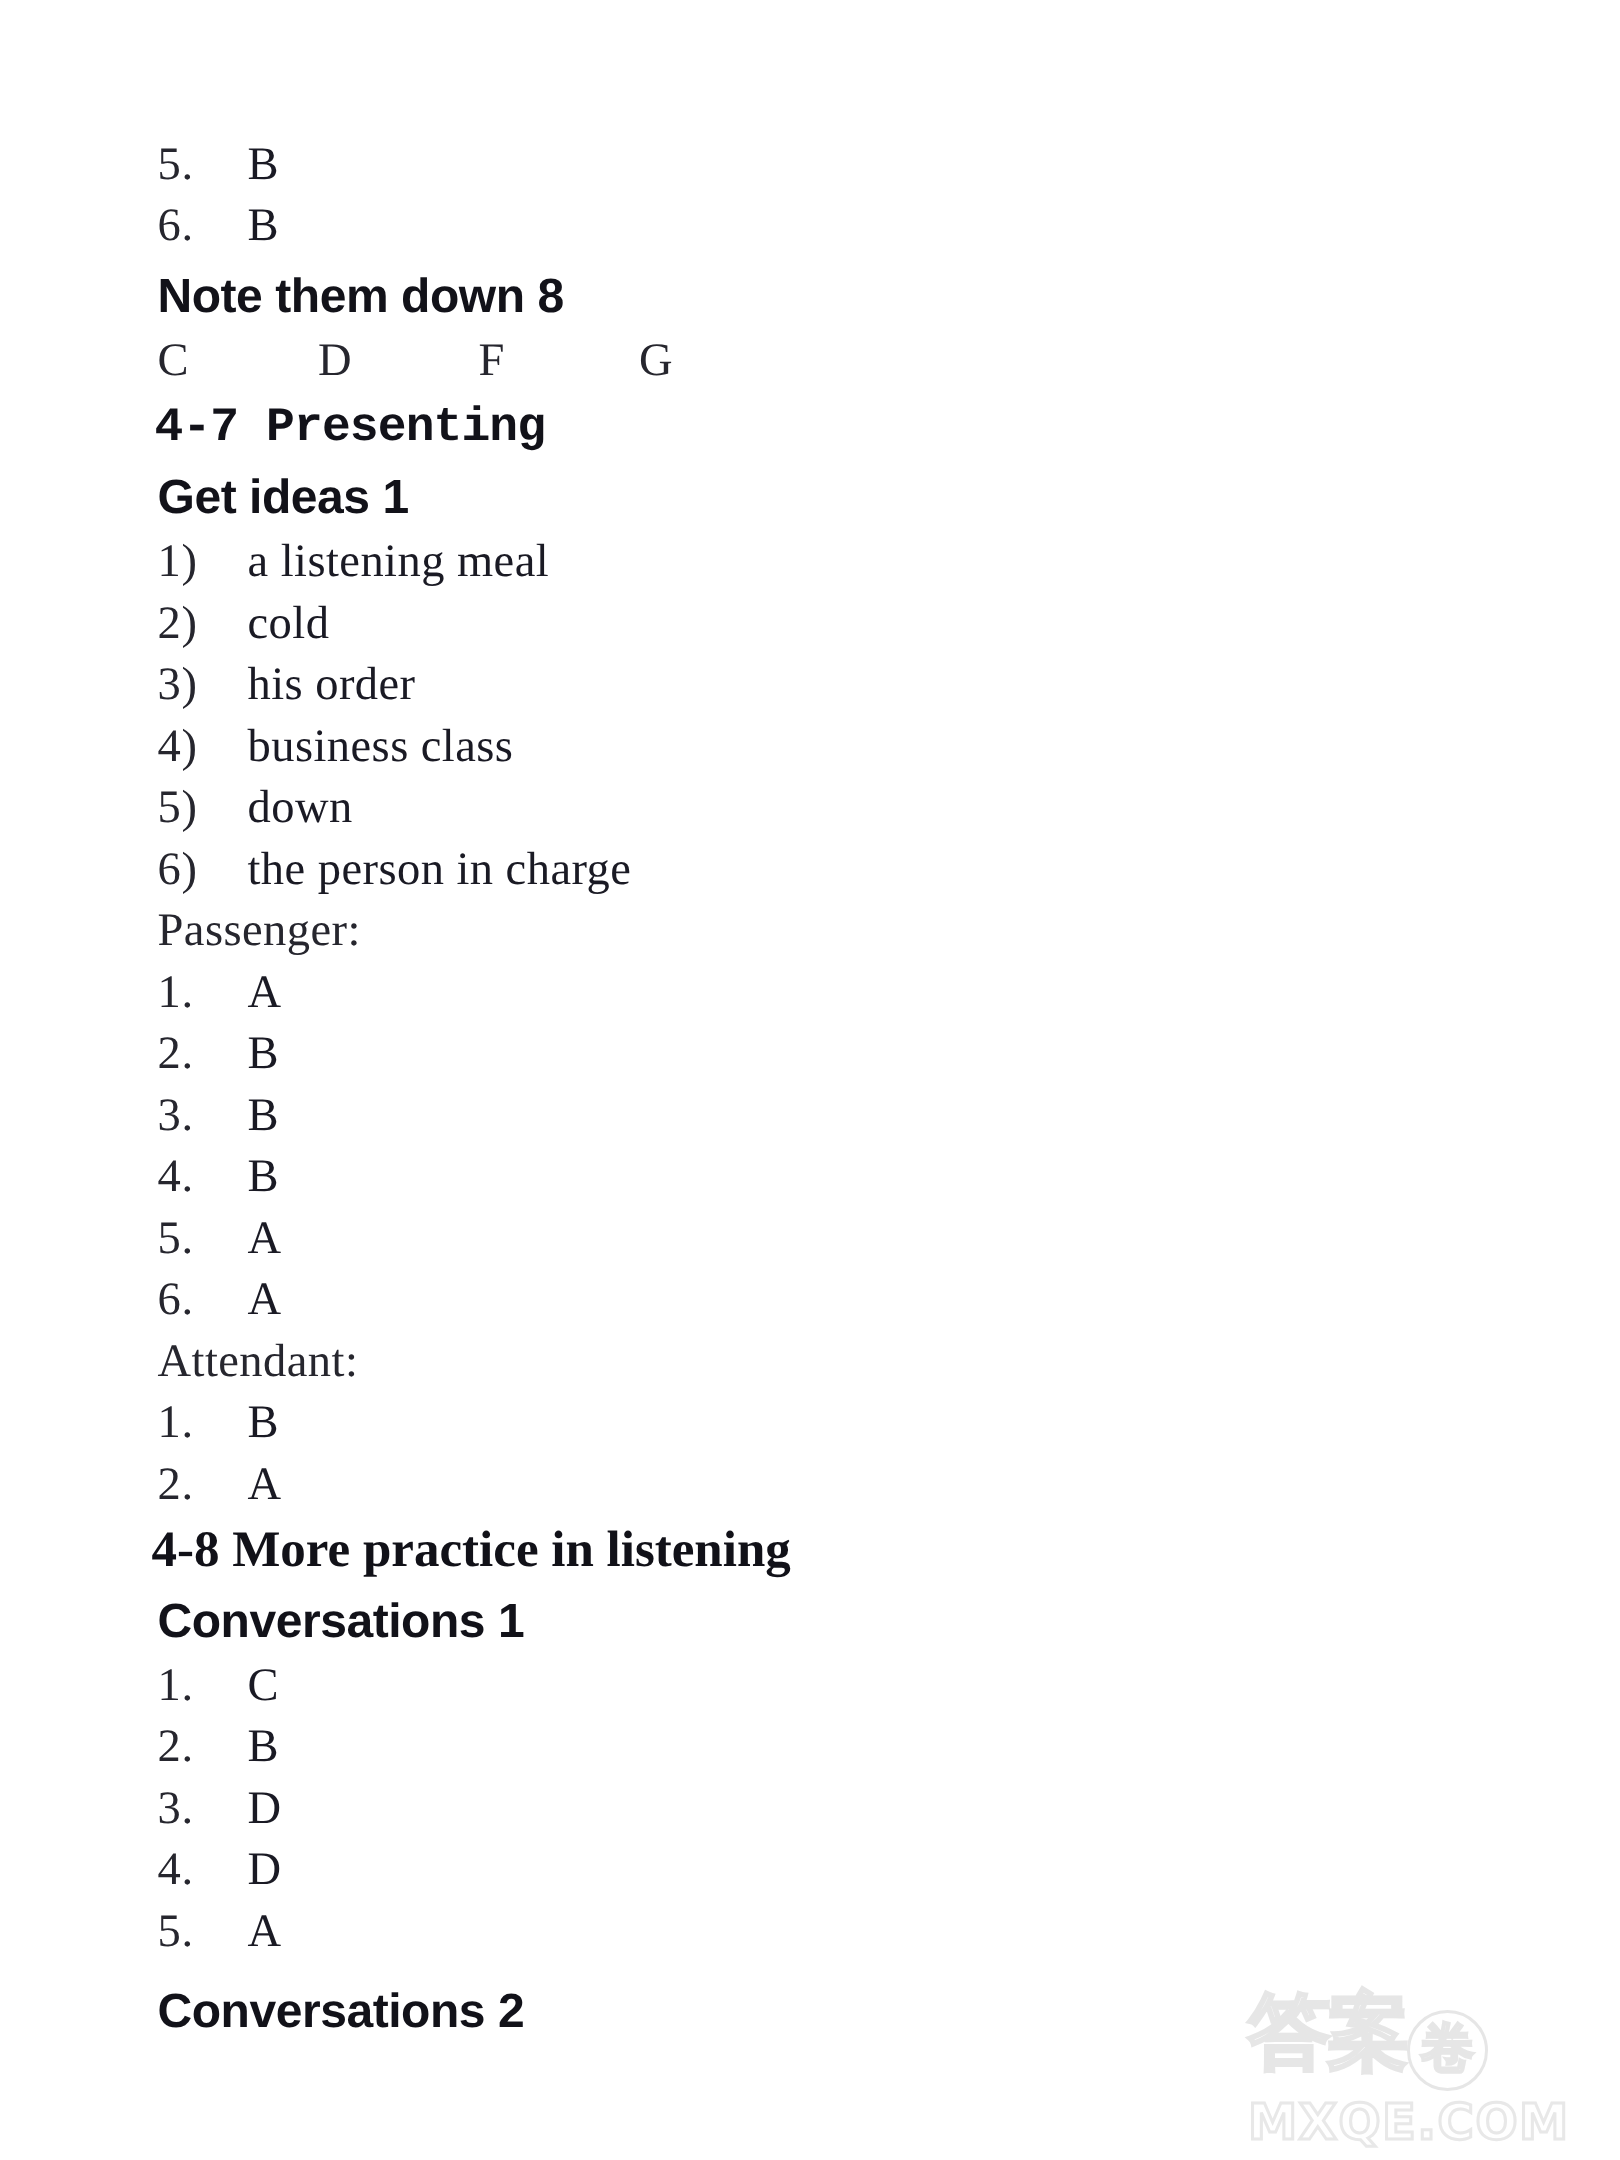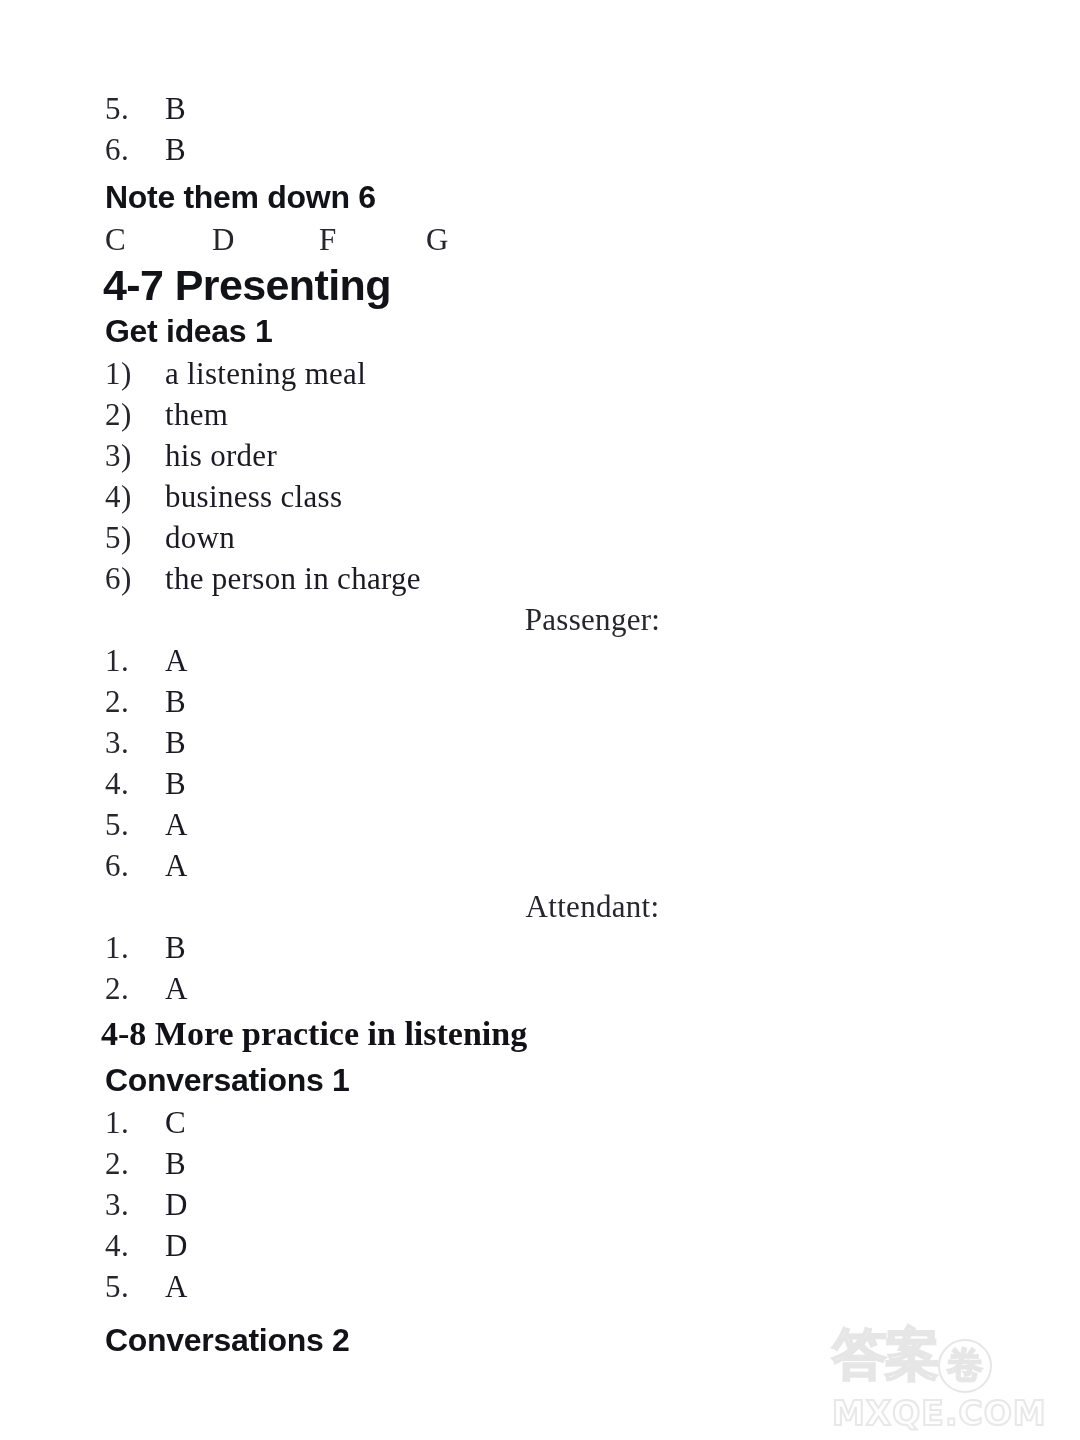--- a/index.html
+++ b/index.html
@@ -54,29 +54,28 @@
     letter-spacing: .3px;
   }
 
   .plain {
     padding-left: 105px;
     font-family: "Liberation Serif", serif;
     font-size: 31px;
     line-height: 41px;
     color: #26262e;
     letter-spacing: .3px;
-    text-align: center;
   }
 
   
   .h-section-sans {
     padding-left: 103px;
-    font-family: Liberation Sans, sans-serif;
-    font-weight: bold;
-    font-size: 43px;
+    font-family: Liberation Mono, monospace;
+    font-weight: bold;
+    font-size: 32px;
     line-height: 50px;
     color: #121219;
     letter-spacing: -0.6px;
   }
 
   .h-section-serif {
     padding-left: 101px;
     font-family: "Liberation Serif", serif;
     font-weight: bold;
     font-size: 34px;
@@ -168,38 +167,38 @@
       <span class="num">5.</span>
       <span class="val">B</span>
     </div>
     <div class="row">
       <span class="num">6.</span>
       <span class="val">B</span>
     </div>
 
     <div class="gap-sm"></div>
 
-    <div class="h-sub">Note them down 6</div>
+    <div class="h-sub">Note them down 8</div>
     <div class="letter-row">
       <span class="cell">C</span>
       <span class="cell">D</span>
       <span class="cell">F</span>
       <span class="cell">G</span>
     </div>
 
     <div class="h-section-sans">4-7 Presenting</div>
     <div class="h-sub">Get ideas 1</div>
 
     <div class="row">
       <span class="num">1)</span>
       <span class="val">a listening meal</span>
     </div>
     <div class="row">
       <span class="num">2)</span>
-      <span class="val">them</span>
+      <span class="val">cold</span>
     </div>
     <div class="row">
       <span class="num">3)</span>
       <span class="val">his order</span>
     </div>
     <div class="row">
       <span class="num">4)</span>
       <span class="val">business class</span>
     </div>
     <div class="row">

